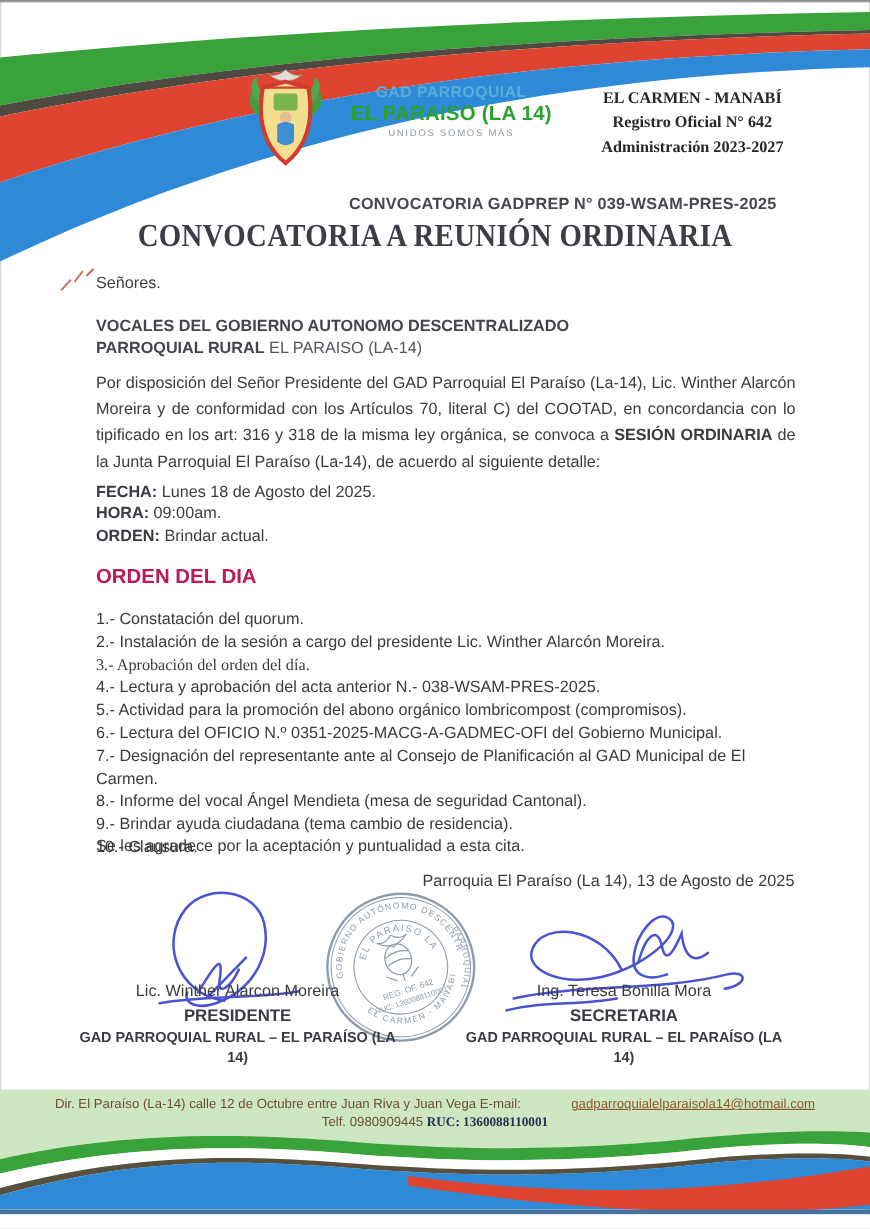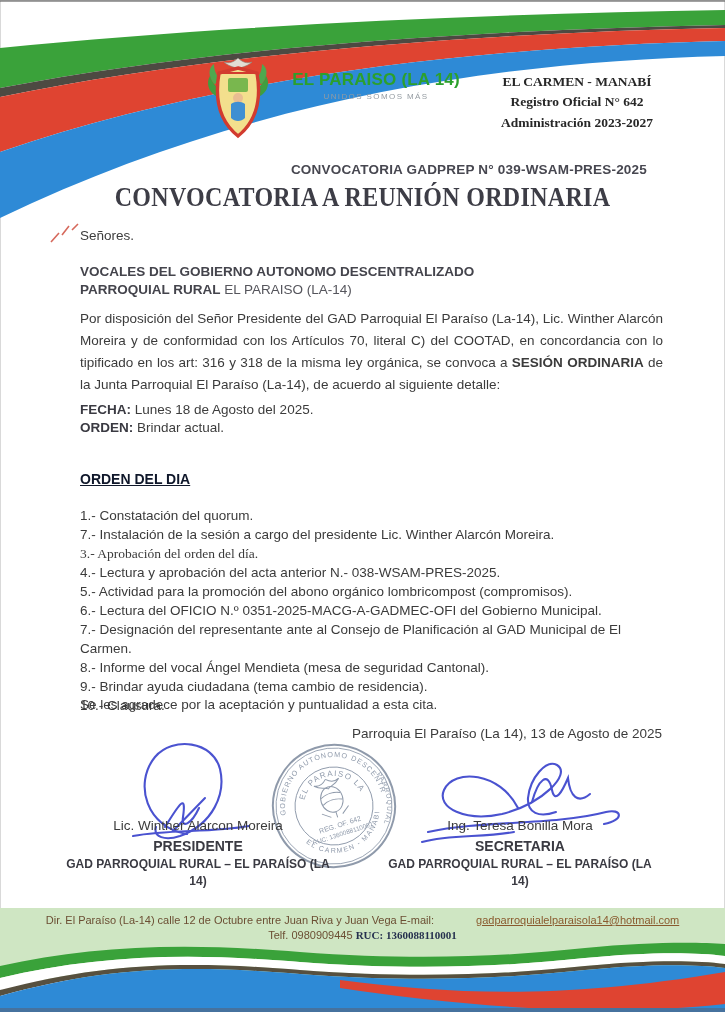--- a/index.html
+++ b/index.html
@@ -24,21 +24,21 @@
   .ref-line{left:80px;right:78px;top:162px;text-align:right;font-weight:bold;font-size:13.5px;color:#474750;letter-spacing:.2px;}
   .doc-title{left:0;top:184px;width:100%;text-align:center;
     font-family:"Liberation Serif",serif;font-weight:bold;font-size:24px;color:#3d3d46;
     transform:scaleY(1.12);letter-spacing:.3px;}
   .salutation{left:80px;top:228px;font-size:13.5px;}
   .addressee{left:80px;top:263px;font-size:13.5px;font-weight:bold;line-height:1.3;color:#44444c;}
   .addressee .light{font-weight:normal;color:#55555c;}
   .paragraph{left:80px;right:62px;top:308px;font-size:13.5px;line-height:1.64;text-align:justify;color:#3b3b3b;}
   .details{left:80px;top:401px;font-size:13.5px;line-height:1.36;}
   .details b{color:#3a3a42;}
-  .agenda-head{left:80px;top:471px;font-size:14px;font-weight:bold;text-decoration:underline;color:#0f172a;}
+  .agenda-head{left:80px;top:471px;font-size:17px;font-weight:bold;color:#be185d;}
   .agenda{left:80px;right:52px;top:506px;font-size:13.5px;line-height:19px;color:#3b3b3b;}
   .agenda .serifish{font-family:"Liberation Serif",serif;}
   .closing{left:80px;top:697px;font-size:13.5px;}
   .dateline{left:80px;right:63px;top:726px;text-align:right;font-size:13.5px;color:#3b3b3b;}
 
   
   .sig-svg{pointer-events:none;}
   .sig-block{top:816px;text-align:center;font-size:13.5px;color:#3b3b3b;line-height:1.45;}
   .sig-left{left:62px;width:272px;}
   .sig-right{left:384px;width:272px;}
@@ -79,20 +79,21 @@
     </g>
     <path d="M32,2 C28,6 23,8 18,6 C25,12 29,10 32,14 C35,10 39,12 46,6 C41,8 36,6 32,2 Z" fill="#e3ded4" stroke="#8a857c" stroke-width=".6"></path>
     <path d="M32,12 L51,17 C55,40 52,64 32,80 C12,64 9,40 13,17 Z" fill="#f3df8d" stroke="#d23b2f" stroke-width="3.4"></path>
     <rect x="22" y="22" width="20" height="14" rx="2" fill="#79b74e"></rect>
     <circle cx="32" cy="42" r="5" fill="#e9bd92"></circle>
     <path d="M25,48 C29,45 35,45 39,48 L39,62 C35,66 29,66 25,62 Z" fill="#3f8fd2"></path>
     <path d="M13,17 L51,17" stroke="#d23b2f" stroke-width="2"></path>
   </svg>
 
   <div class="abs logo-text">
+    <div class="logo-line1">GAD PARROQUIAL</div>
     <div class="logo-line2">EL PARAISO (LA 14)</div>
     <div class="logo-line3">UNIDOS SOMOS MÁS</div>
   </div>
 
   <div class="abs header-right">
     <div>EL CARMEN - MANABÍ</div>
     <div>Registro Oficial N° 642</div>
     <div>Administración 2023-2027</div>
   </div>
 
@@ -102,27 +103,28 @@
   <div class="abs salutation">Señores.</div>
   <div class="abs addressee">
     <div>VOCALES DEL GOBIERNO AUTONOMO DESCENTRALIZADO</div>
     <div><span>PARROQUIAL RURAL</span><span class="light"> EL PARAISO (LA-14)</span></div>
   </div>
 
   <div class="abs paragraph"><span>Por disposición del Señor Presidente del GAD Parroquial El Paraíso (La-14), Lic. Winther Alarcón Moreira y de conformidad con los Artículos 70, literal C) del COOTAD, en concordancia con lo tipificado en los art: 316 y 318 de la misma ley orgánica, se convoca a </span><b>SESIÓN ORDINARIA</b><span> de la Junta Parroquial El Paraíso (La-14), de acuerdo al siguiente detalle:</span></div>
 
   <div class="abs details">
     <div><b>FECHA:</b><span> Lunes 18 de Agosto del 2025.</span></div>
+    <div><b>HORA:</b><span> 09:00am.</span></div>
     <div><b>ORDEN:</b><span> Brindar actual.</span></div>
   </div>
 
   <div class="abs agenda-head">ORDEN DEL DIA</div>
   <div class="abs agenda">
     <div>1.- Constatación del quorum.</div>
-    <div>7.- Instalación de la sesión a cargo del presidente Lic. Winther Alarcón Moreira.</div>
+    <div>2.- Instalación de la sesión a cargo del presidente Lic. Winther Alarcón Moreira.</div>
     <div class="serifish">3.- Aprobación del orden del día.</div>
     <div>4.- Lectura y aprobación del acta anterior N.- 038-WSAM-PRES-2025.</div>
     <div>5.- Actividad para la promoción del abono orgánico lombricompost (compromisos).</div>
     <div>6.- Lectura del OFICIO N.º 0351-2025-MACG-A-GADMEC-OFI del Gobierno Municipal.</div>
     <div>7.- Designación del representante ante al Consejo de Planificación al GAD Municipal de El Carmen.</div>
     <div>8.- Informe del vocal Ángel Mendieta (mesa de seguridad Cantonal).</div>
     <div>9.- Brindar ayuda ciudadana (tema cambio de residencia).</div>
     <div>10.- Clausura.</div>
   </div>
 

